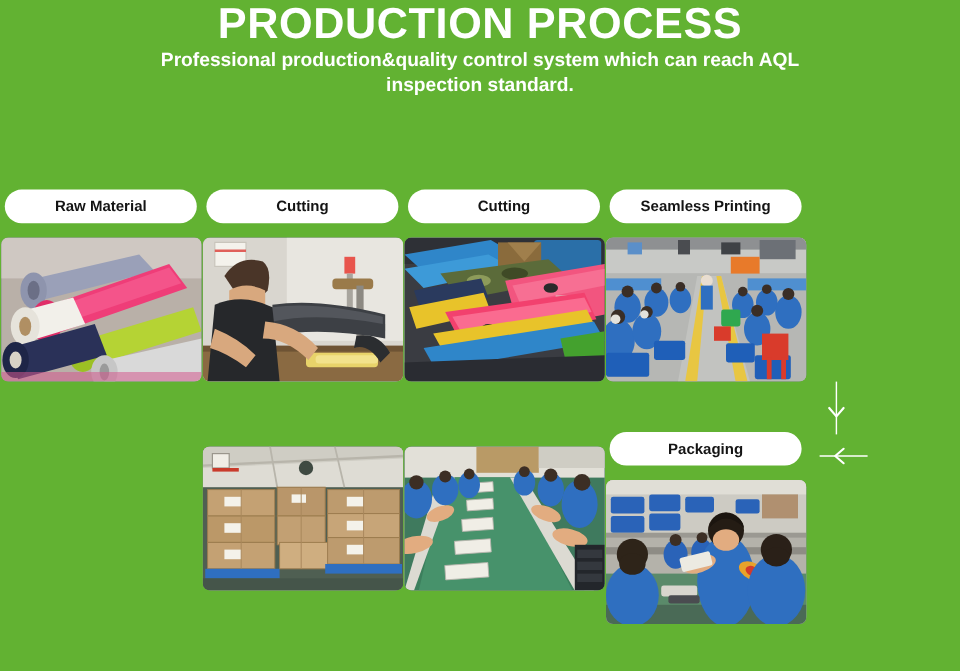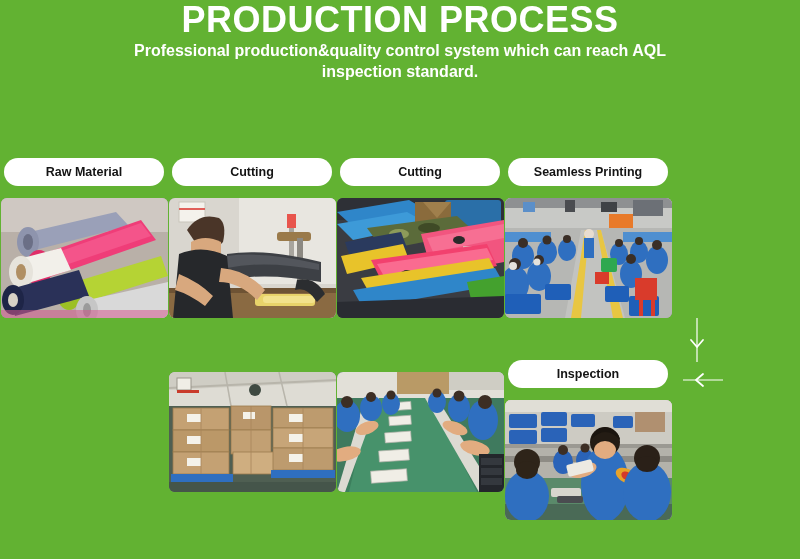--- a/index.html
+++ b/index.html
@@ -415,21 +415,21 @@
     <div class="connector h-left">
       <svg width="44" height="12" viewBox="0 0 44 12">
         <line x1="4" y1="6" x2="44" y2="6" stroke="#ffffff" stroke-width="1.2"></line>
         <polyline points="24,0 17,6 24,12" fill="none" stroke="#ffffff" stroke-width="1.8" stroke-linecap="round" stroke-linejoin="round"></polyline>
       </svg>
     </div>
   </div>
 
   <div class="step-slot">
     <div class="pill">
-      <span class="pill-label">Inspection</span>
+      <span class="pill-label">Packaging</span>
     </div>
     <div class="photo">
       <svg viewBox="0 0 167 120" preserveAspectRatio="none">
         <rect width="167" height="120" fill="#b4b2aa"></rect>
         <rect x="0" y="0" width="167" height="44" fill="#cdcbc3"></rect>
         <rect x="0" y="0" width="167" height="12" fill="#e0ded6"></rect>
         <g fill="#2a63b8">
           <rect x="4" y="14" width="28" height="14" rx="2"></rect>
           <rect x="36" y="12" width="26" height="14" rx="2"></rect>
           <rect x="66" y="14" width="24" height="13" rx="2"></rect>

